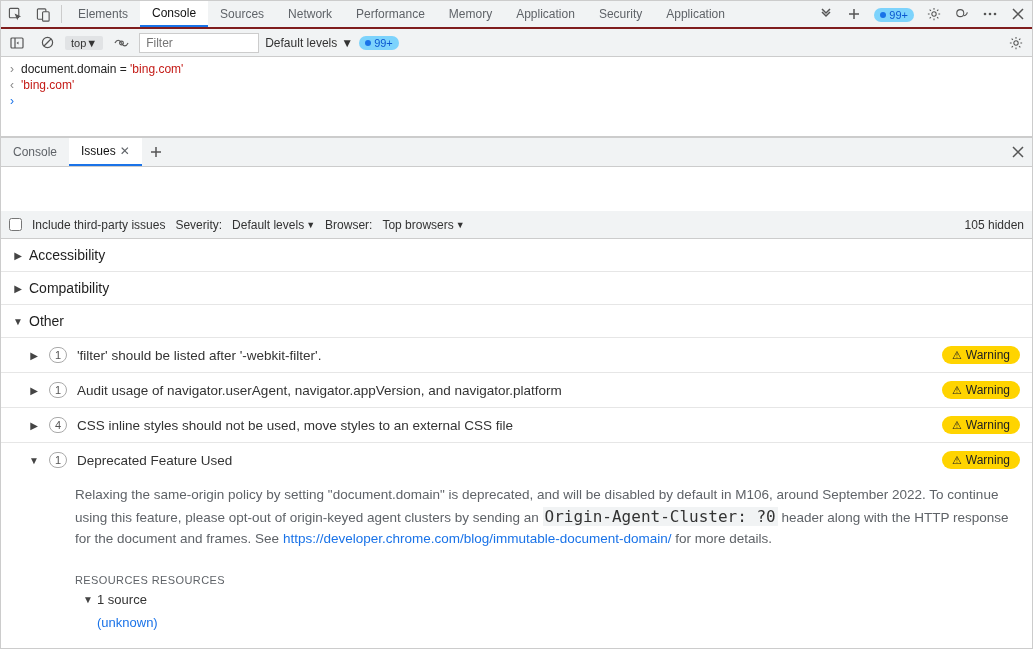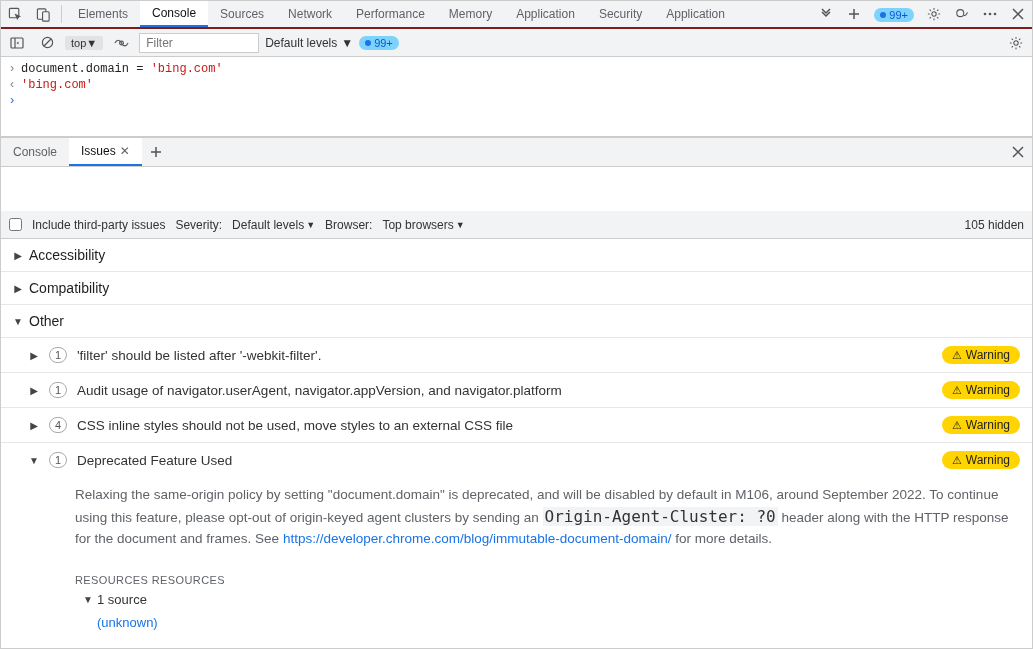--- a/index.html
+++ b/index.html
@@ -87,21 +87,21 @@
   }
   .levels {
     display:flex;align-items:center;gap:4px;
     color:#333; cursor:pointer;
     font-size:12px;
   }
   .console-toolbar .spacer { flex:1; }
   
   .console-body {
     padding: 4px 6px 10px 6px;
-    font-family: Liberation Mono, monospace;
+    font-family: Liberation Sans, sans-serif;
     font-size: 12px;
     border-bottom: 1px solid #ccc;
     flex: 0 0 auto;
     min-height: 80px;
   }
   .cline { display:flex; align-items:flex-start; gap:4px; padding:1px 0;}
   .ar { color:#888; width:10px; text-align:center;}
   .code-key { color:#222; }
   .code-str { color:#c41a16; }
   .ar-in::before { content:"\203A"; }

